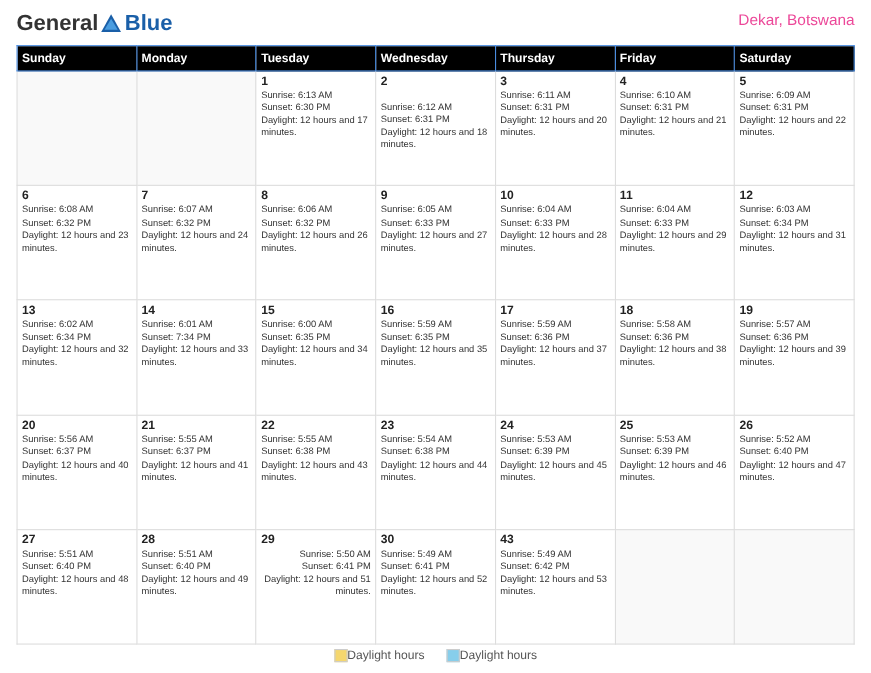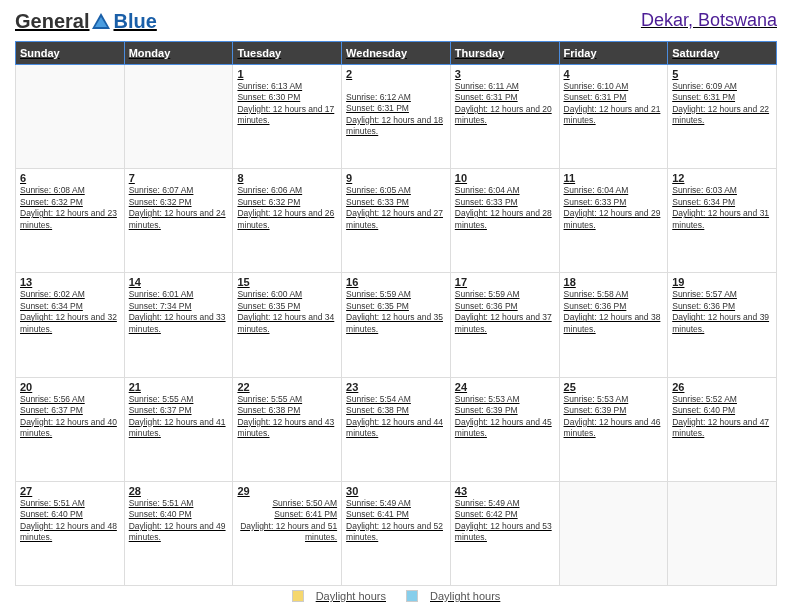--- a/index.html
+++ b/index.html
@@ -9,21 +9,20 @@
       width: 792px;
       height: 612px;
       overflow: hidden;
     }
     .page {
       width: 792px;
       height: 612px;
       padding: 10px 15px;
       display: flex;
       flex-direction: column;
-      text-decoration: underline;
     }
     .header {
       display: flex;
       justify-content: space-between;
       align-items: flex-start;
       margin-bottom: 8px;
     }
     .logo {
       display: flex;
       align-items: center;
@@ -31,32 +30,32 @@
     .title-block {
       text-align: right;
     }
     .month-title {
       font-size: 32px;
       font-weight: normal;
       color: #333;
       line-height: 1.1;
     }
     .location {
-      font-size: 18px;
-      color: #4c1d95;
+      font-size: 14px;
+      color: #ec4899;
     }
     .calendar {
       flex: 1;
       border: 1px solid #ccc;
       border-collapse: collapse;
       width: 100%;
       table-layout: fixed;
     }
     .calendar th {
-      background-color: #404040;
+      background-color: #000000;
       color: #fff;
       font-size: 11px;
       font-weight: bold;
       padding: 5px 4px;
       text-align: left;
       border: 1px solid #4a8cdf;
     }
     .calendar td {
       vertical-align: top;
       border: 1px solid #ddd;
@@ -85,21 +84,21 @@
       justify-content: center;
       align-items: center;
       margin-top: 4px;
       gap: 20px;
       font-size: 11px;
       color: #555;
     }
     .legend-item {
       display: flex;
       align-items: center;
-      gap: 12px;
+      gap: 0;
     }
     .legend-box {
       width: 12px;
       height: 12px;
     }
   </style>
 </head>
 <body>
 
 <div class="page">

